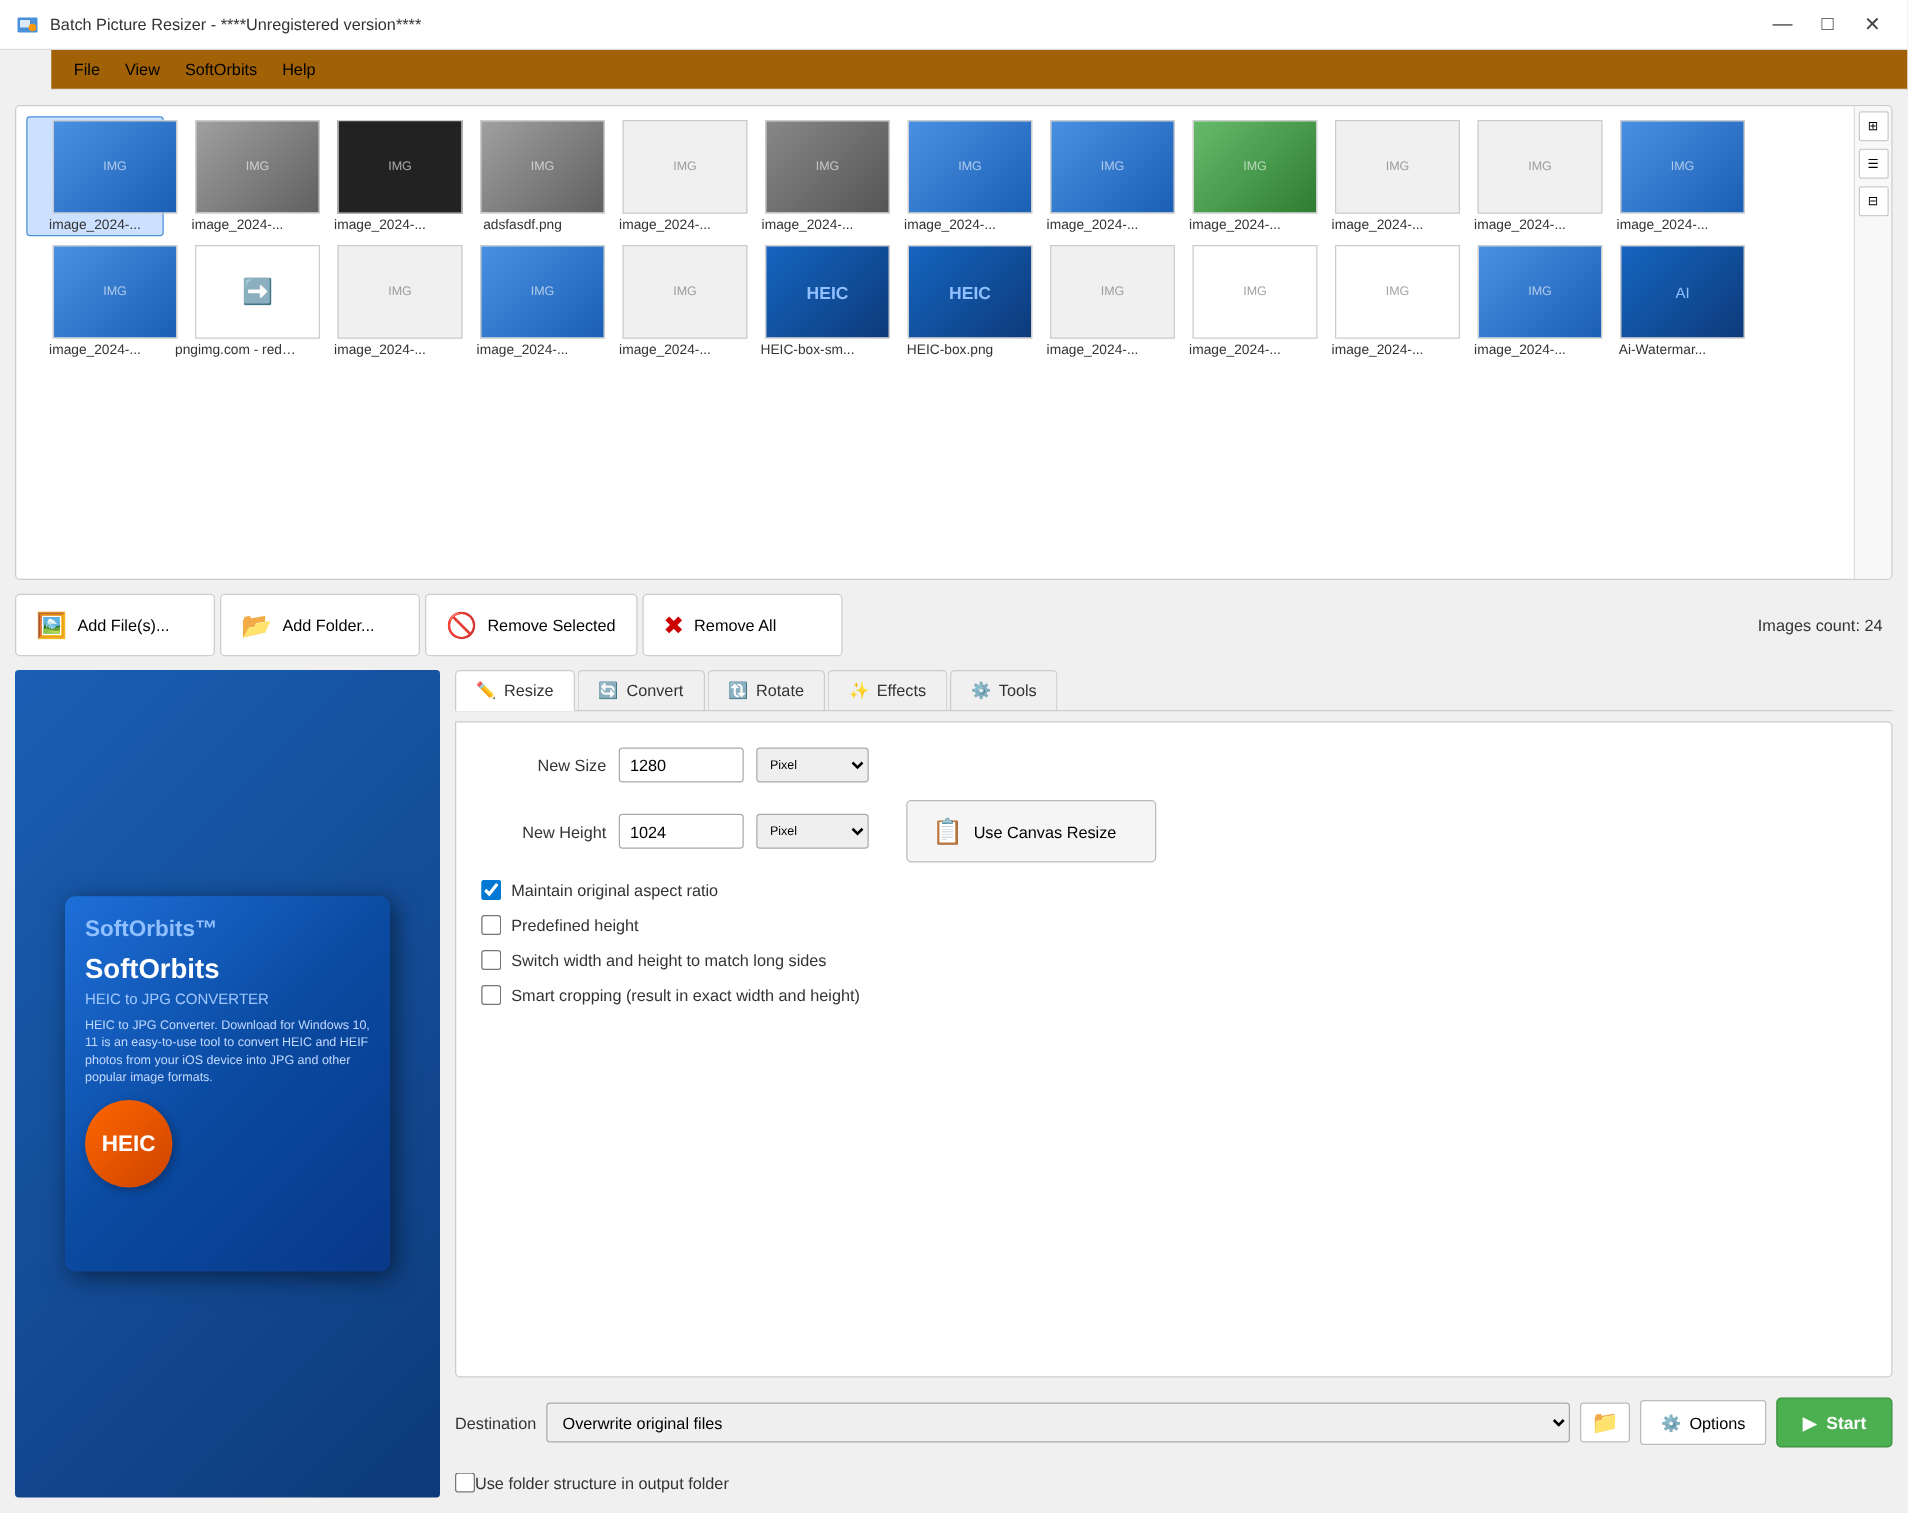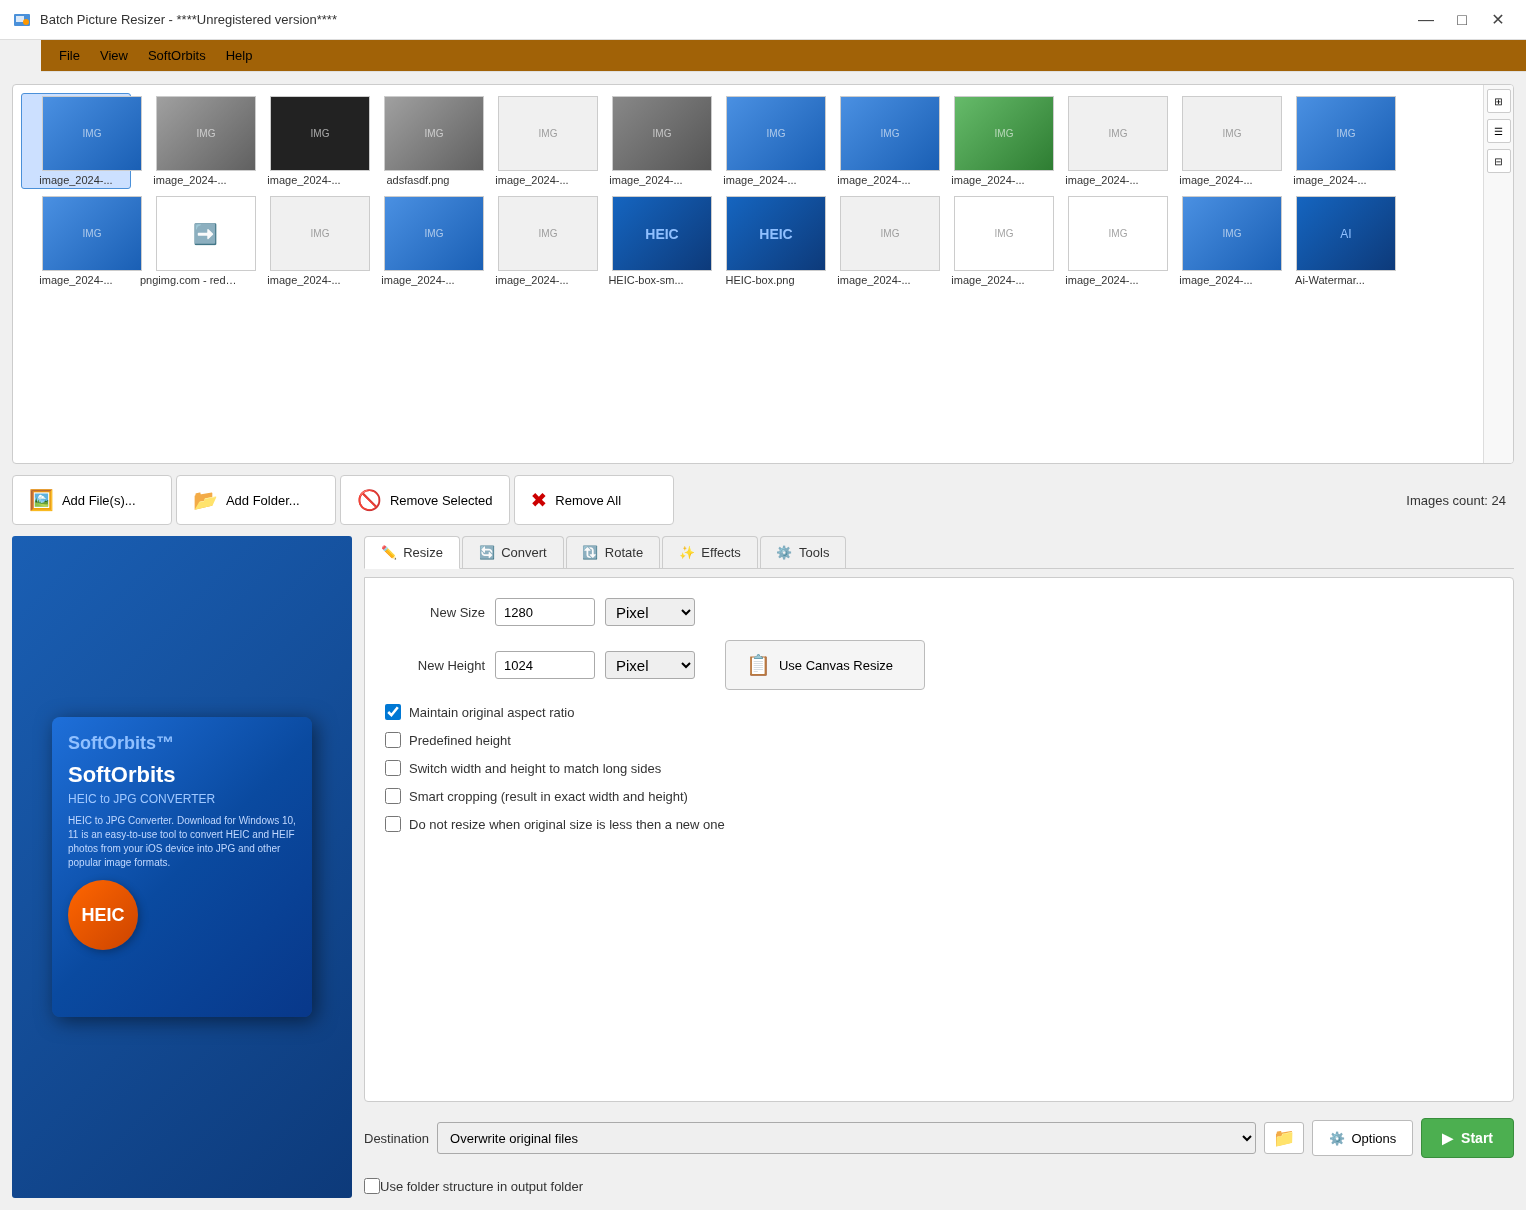--- a/index.html
+++ b/index.html
@@ -253,21 +253,21 @@
       border: 1px solid #aaa;
       border-radius: 3px;
       padding: 0 8px;
       font-size: 13px;
     }
     .form-select {
       height: 28px;
       border: 1px solid #aaa;
       border-radius: 3px;
       padding: 0 6px;
-      font-size: 15px;
+      font-size: 10px;
       min-width: 90px;
     }
     .standard-size-select {
       height: 28px;
       border: 1px solid #aaa;
       border-radius: 3px;
       padding: 0 6px;
       font-size: 13px;
       width: 280px;
     }
@@ -654,24 +654,20 @@
         <div class="checkbox-row">
           <input type="checkbox" id="switchWidthHeight" style="">
           <label class="checkbox-label" for="switchWidthHeight">Switch width and height to match long sides</label>
         </div>
 
         <div class="checkbox-row">
           <input type="checkbox" id="smartCropping" style="">
           <label class="checkbox-label" for="smartCropping">Smart cropping (result in exact width and height)</label>
         </div>
 
-        <div class="checkbox-row">
-          <input type="checkbox" id="noResize" style="">
-          <label class="checkbox-label" for="noResize">Do not resize when original size is less then a new one</label>
-        </div>
       </div>
 
       <div class="destination-bar">
         <span class="dest-label">Destination</span>
         <select class="dest-select">
           <option>Overwrite original files</option>
           <option>Save to folder</option>
           <option>Save to subfolder</option>
         </select>
         <button class="dest-btn">

